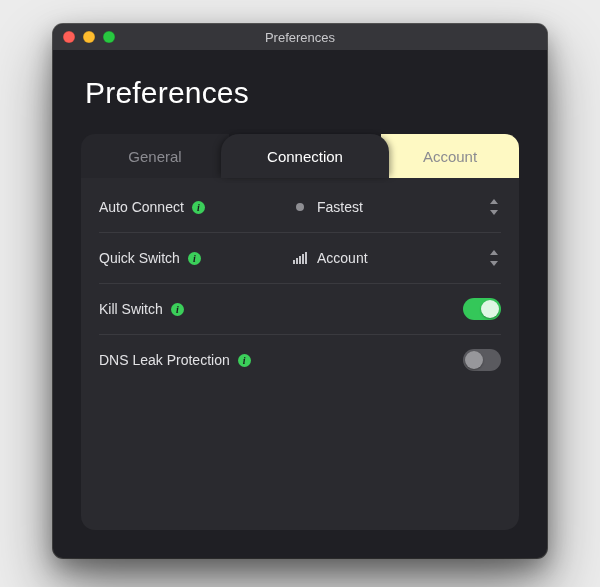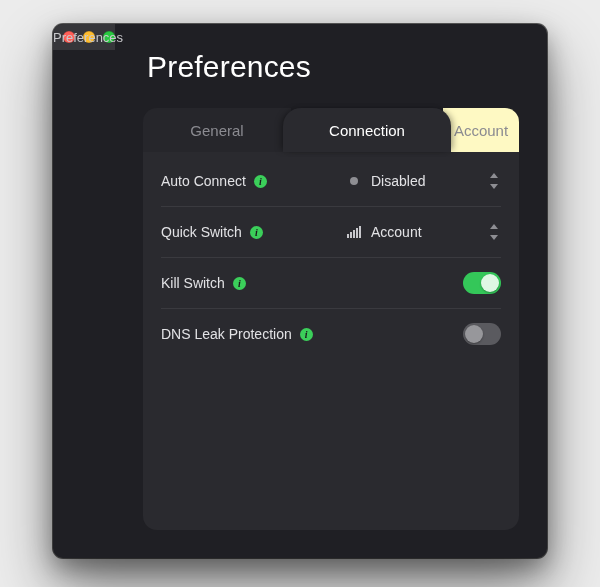--- a/index.html
+++ b/index.html
@@ -33,21 +33,21 @@
     width: 494px;
     height: 534px;
     background: var(--win-bg);
     border-radius: 10px;
     box-shadow:
       0 30px 60px rgba(0,0,0,0.45),
       0 10px 25px rgba(0,0,0,0.35),
       0 0 0 1px rgba(0,0,0,0.6);
     overflow: hidden;
     display: flex;
-    flex-direction: row;
+    flex-direction: column;
   }
   .titlebar {
     height: 26px;
     background: var(--titlebar-bg);
     display: flex;
     align-items: center;
     position: relative;
     flex: 0 0 auto;
   }
   .traffic-lights {
@@ -137,21 +137,21 @@
     border-bottom-right-radius: 14px;
     border-top-right-radius: 0;
     padding: 4px 18px 12px 18px;
     flex: 1 1 auto;
   }
   .row {
     display: flex;
     align-items: center;
     height: 50px;
     border-bottom: 1px solid var(--row-border);
-    gap: 12px;
+    gap: 20px;
   }
   .row:last-child { border-bottom: none; justify-content: center; }
   .row-label {
     color: var(--text-mid);
     font-size: 14px;
     display: flex;
     align-items: center;
     gap: 8px;
     flex: 0 0 174px;
   }
@@ -274,21 +274,21 @@
           <div class="row-label">
             <span>Auto Connect</span>
             <span class="info-icon">i</span>
           </div>
           <div class="row-value">
             <span class="value-icon">
               <svg width="10" height="10" viewBox="0 0 10 10">
                   <circle cx="5" cy="5" r="4" fill="#8e8e93"></circle>
                 </svg>
             </span>
-            <span>Disabled</span>
+            <span>Fastest</span>
           </div>
           <div class="stepper"></div>
         </div>
 
         <div class="row">
           <div class="row-label">
             <span>Quick Switch</span>
             <span class="info-icon">i</span>
           </div>
           <div class="row-value">

